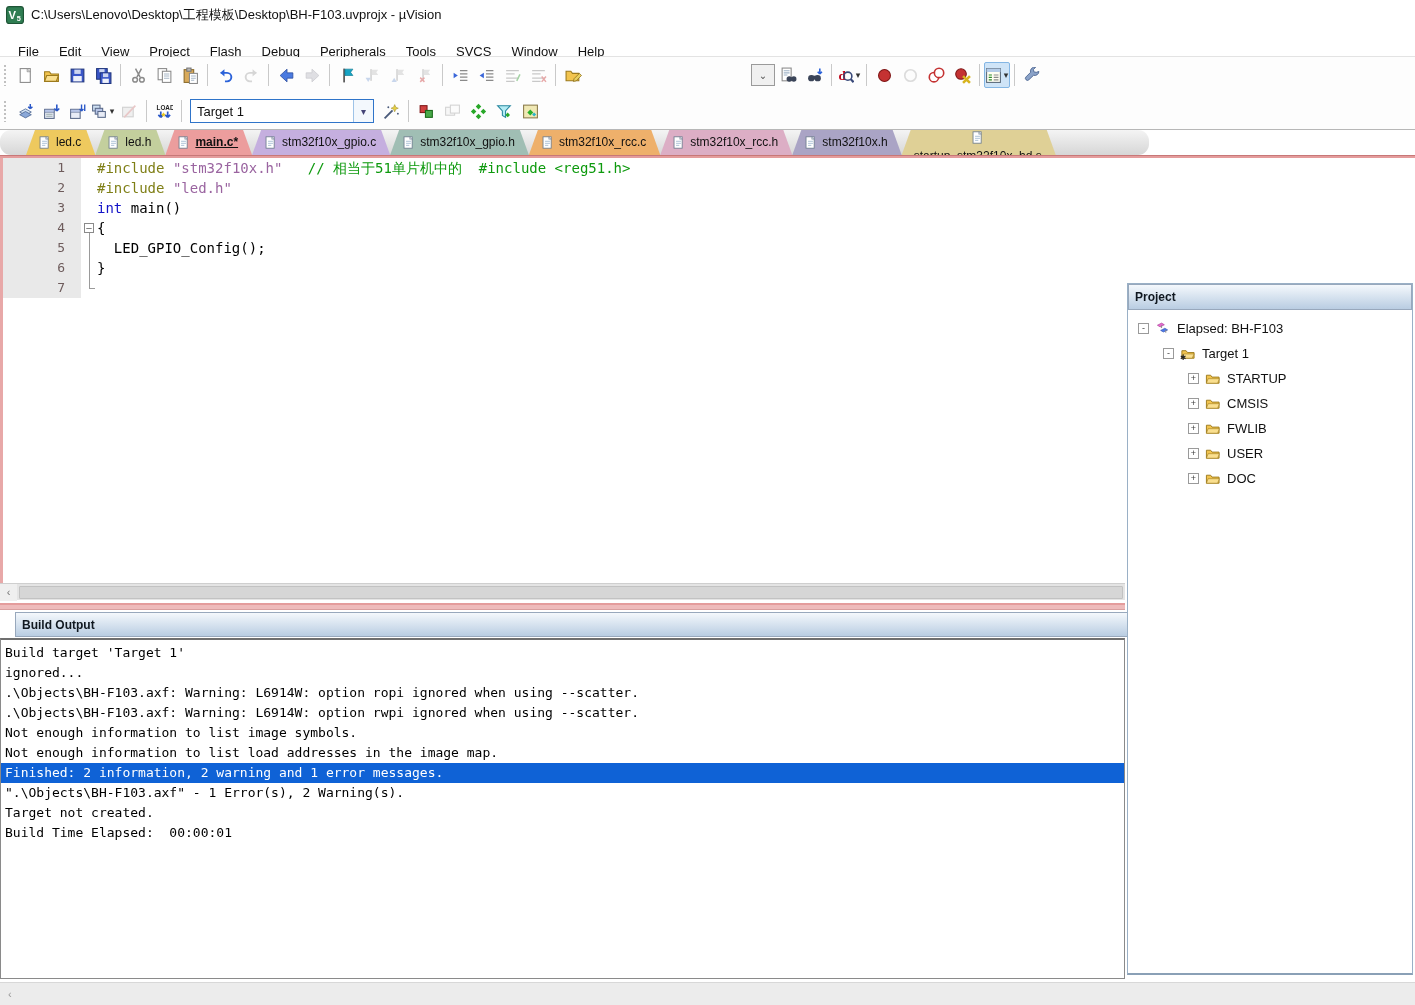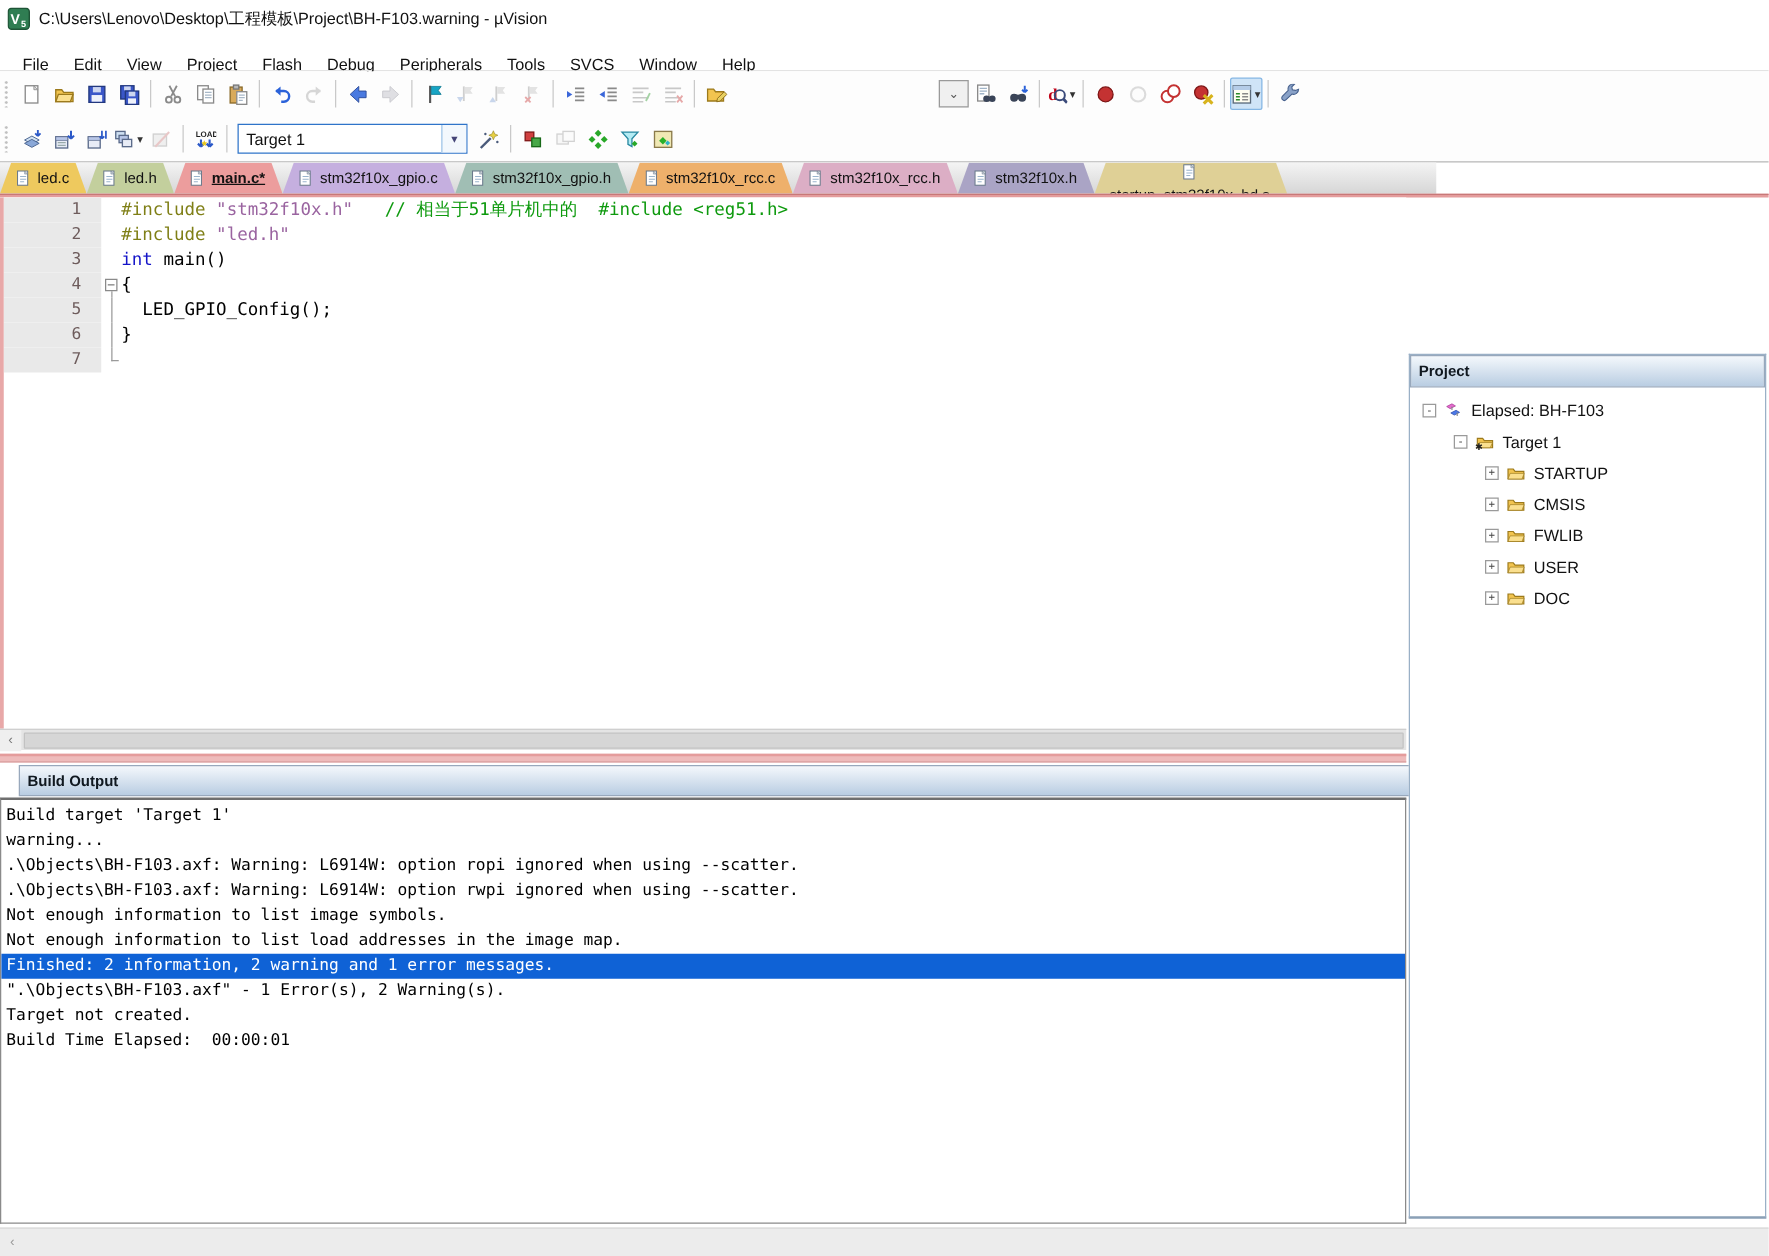--- a/index.html
+++ b/index.html
@@ -40,21 +40,21 @@
   #target-combo { width:184px; height:24px; border:1px solid #2f74c9; background:#fff;
     display:flex; align-items:center; margin:0 4px; }
   #target-combo .val { flex:1; font-size:13px; padding-left:6px; color:#111; }
   #target-combo .dd { width:20px; height:100%; border-left:1px solid #9ec3e8;
     background:#f3f8fd; display:flex; align-items:center; justify-content:center;
     color:#447; font-size:10px; }
 
   
   #tabbar { position:absolute; left:0; top:130px; width:1149px; height:25px;
     background:linear-gradient(#f4f4f4,#d6d6d6); display:flex; align-items:flex-end;
-    padding-left:0; }
+    padding-left:26px;border-radius:11px; }
   #tab-underline { position:absolute; left:0; top:155px; width:1415px; height:3px;
     background:#e49c9c; border-top:1px solid #c87878; }
   .tab { height:25px; display:flex; align-items:center; gap:5px;
     padding:0 14px 0 12px; clip-path:polygon(9px 0, calc(100% - 9px) 0, 100% 100%, 0 100%);
     font-size:12px; color:#111; white-space:nowrap; }
   .tab .lbl { transform:translateY(-1px); }
   .tab.active .lbl { font-weight:bold; text-decoration:underline; }
   .tab svg { width:13px; height:15px; }
 
   
@@ -120,21 +120,21 @@
 <body>
 
 <div id="root">
 
   <div id="titlebar">
     <svg class="logo" viewBox="0 0 16 16">
       <rect x="0.5" y="0.5" width="15" height="15" rx="2.5" fill="#2f7d52" stroke="#1e5436"></rect>
       <text x="2.2" y="11.5" font-size="10" font-weight="bold" fill="#fff" font-family="Liberation Sans, sans-serif">V</text>
       <text x="9.6" y="13.6" font-size="6.5" font-weight="bold" fill="#fff" font-family="Liberation Sans, sans-serif">5</text>
     </svg>
-    <span class="ttl">C:\Users\Lenovo\Desktop\工程模板\Project\BH-F103.warning - µVision</span>
+    <span class="ttl">C:\Users\Lenovo\Desktop\工程模板\Desktop\BH-F103.uvprojx - µVision</span>
   </div>
 
   <div id="menubar">
       <div class="menu-item">File</div>
       <div class="menu-item">Edit</div>
       <div class="menu-item">View</div>
       <div class="menu-item">Project</div>
       <div class="menu-item">Flash</div>
       <div class="menu-item">Debug</div>
       <div class="menu-item">Peripherals</div>
@@ -677,21 +677,21 @@
     <div class="thumb"></div>
   </div>
 
   <div id="splitter"></div>
 
   <div id="build-header" class="pane-header">
     <span>Build Output</span>
   </div>
   <div id="build-body">
       <div class="bline">Build target 'Target 1'</div>
-      <div class="bline">warning...</div>
+      <div class="bline">ignored...</div>
       <div class="bline">.\Objects\BH-F103.axf: Warning: L6914W: option ropi ignored when using --scatter.</div>
       <div class="bline">.\Objects\BH-F103.axf: Warning: L6914W: option rwpi ignored when using --scatter.</div>
       <div class="bline">Not enough information to list image symbols.</div>
       <div class="bline">Not enough information to list load addresses in the image map.</div>
       <div class="bline sel">Finished: 2 information, 2 warning and 1 error messages.</div>
       <div class="bline">".\Objects\BH-F103.axf" - 1 Error(s), 2 Warning(s).</div>
       <div class="bline">Target not created.</div>
       <div class="bline">Build Time Elapsed:  00:00:01</div>
     </div>
 

